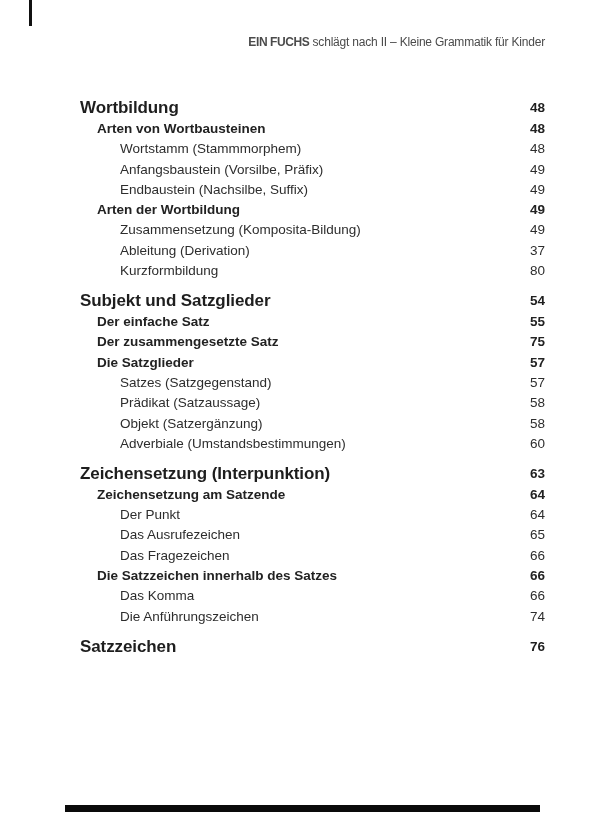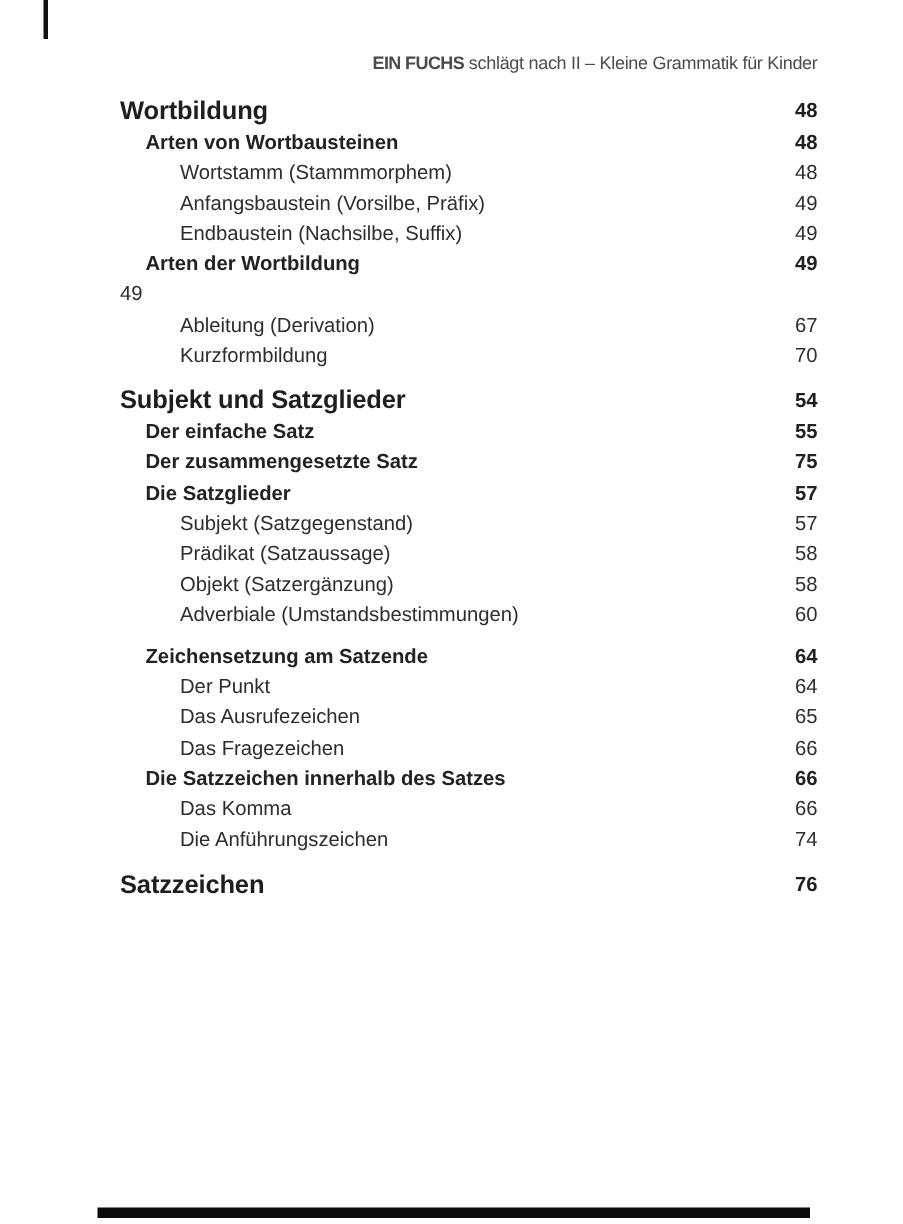--- a/index.html
+++ b/index.html
@@ -21,21 +21,21 @@
     top: 36px;
     width: 465px;
   }
 
   .running-header {
     text-align: right;
     font-size: 12px;
     line-height: 13px;
     color: #4b4b4b;
     letter-spacing: -0.2px;
-    margin-bottom: 13px;
+    margin-bottom: 47px;
     white-space: nowrap;
   }
   .running-header .brand {
     font-weight: 700;
     letter-spacing: -0.4px;
   }
 
   .toc-section { margin-top: 7.7px; }
   .toc-section:first-of-type { margin-top: 0; }
 
@@ -115,66 +115,71 @@
           </div>
           <div class="row entry-row lvl2">
             <span class="label">Endbaustein (Nachsilbe, Suffix)</span>
             <span class="num">49</span>
           </div>
           <div class="row entry-row lvl1 bold">
             <span class="label">Arten der Wortbildung</span>
             <span class="num">49</span>
           </div>
           <div class="row entry-row lvl2">
+            <span class="label">Zusammensetzung (Komposita-Bildung)</span>
             <span class="num">49</span>
           </div>
           <div class="row entry-row lvl2">
             <span class="label">Ableitung (Derivation)</span>
-            <span class="num">67</span>
+            <span class="num">37</span>
           </div>
           <div class="row entry-row lvl2">
             <span class="label">Kurzformbildung</span>
-            <span class="num">70</span>
+            <span class="num">80</span>
           </div>
         </div>
         <div class="toc-section">
           <div class="row sec-title-row">
             <span class="label">Subjekt und Satzglieder</span>
             <span class="num">54</span>
           </div>
           <div class="row entry-row lvl1 bold">
             <span class="label">Der einfache Satz</span>
             <span class="num">55</span>
           </div>
           <div class="row entry-row lvl1 bold">
             <span class="label">Der zusammengesetzte Satz</span>
             <span class="num">75</span>
           </div>
           <div class="row entry-row lvl1 bold">
             <span class="label">Die Satzglieder</span>
             <span class="num">57</span>
           </div>
           <div class="row entry-row lvl2">
-            <span class="label">Subjekt (Satzgegenstand)</span>
+            <span class="label">Satzes (Satzgegenstand)</span>
             <span class="num">57</span>
           </div>
           <div class="row entry-row lvl2">
             <span class="label">Prädikat (Satzaussage)</span>
             <span class="num">58</span>
           </div>
           <div class="row entry-row lvl2">
             <span class="label">Objekt (Satzergänzung)</span>
             <span class="num">58</span>
           </div>
           <div class="row entry-row lvl2">
             <span class="label">Adverbiale (Umstandsbestimmungen)</span>
             <span class="num">60</span>
           </div>
         </div>
         <div class="toc-section">
+          <div class="row sec-title-row">
+            <span class="label">Zeichensetzung (Interpunktion)</span>
+            <span class="num">63</span>
+          </div>
           <div class="row entry-row lvl1 bold">
             <span class="label">Zeichensetzung am Satzende</span>
             <span class="num">64</span>
           </div>
           <div class="row entry-row lvl2">
             <span class="label">Der Punkt</span>
             <span class="num">64</span>
           </div>
           <div class="row entry-row lvl2">
             <span class="label">Das Ausrufezeichen</span>

